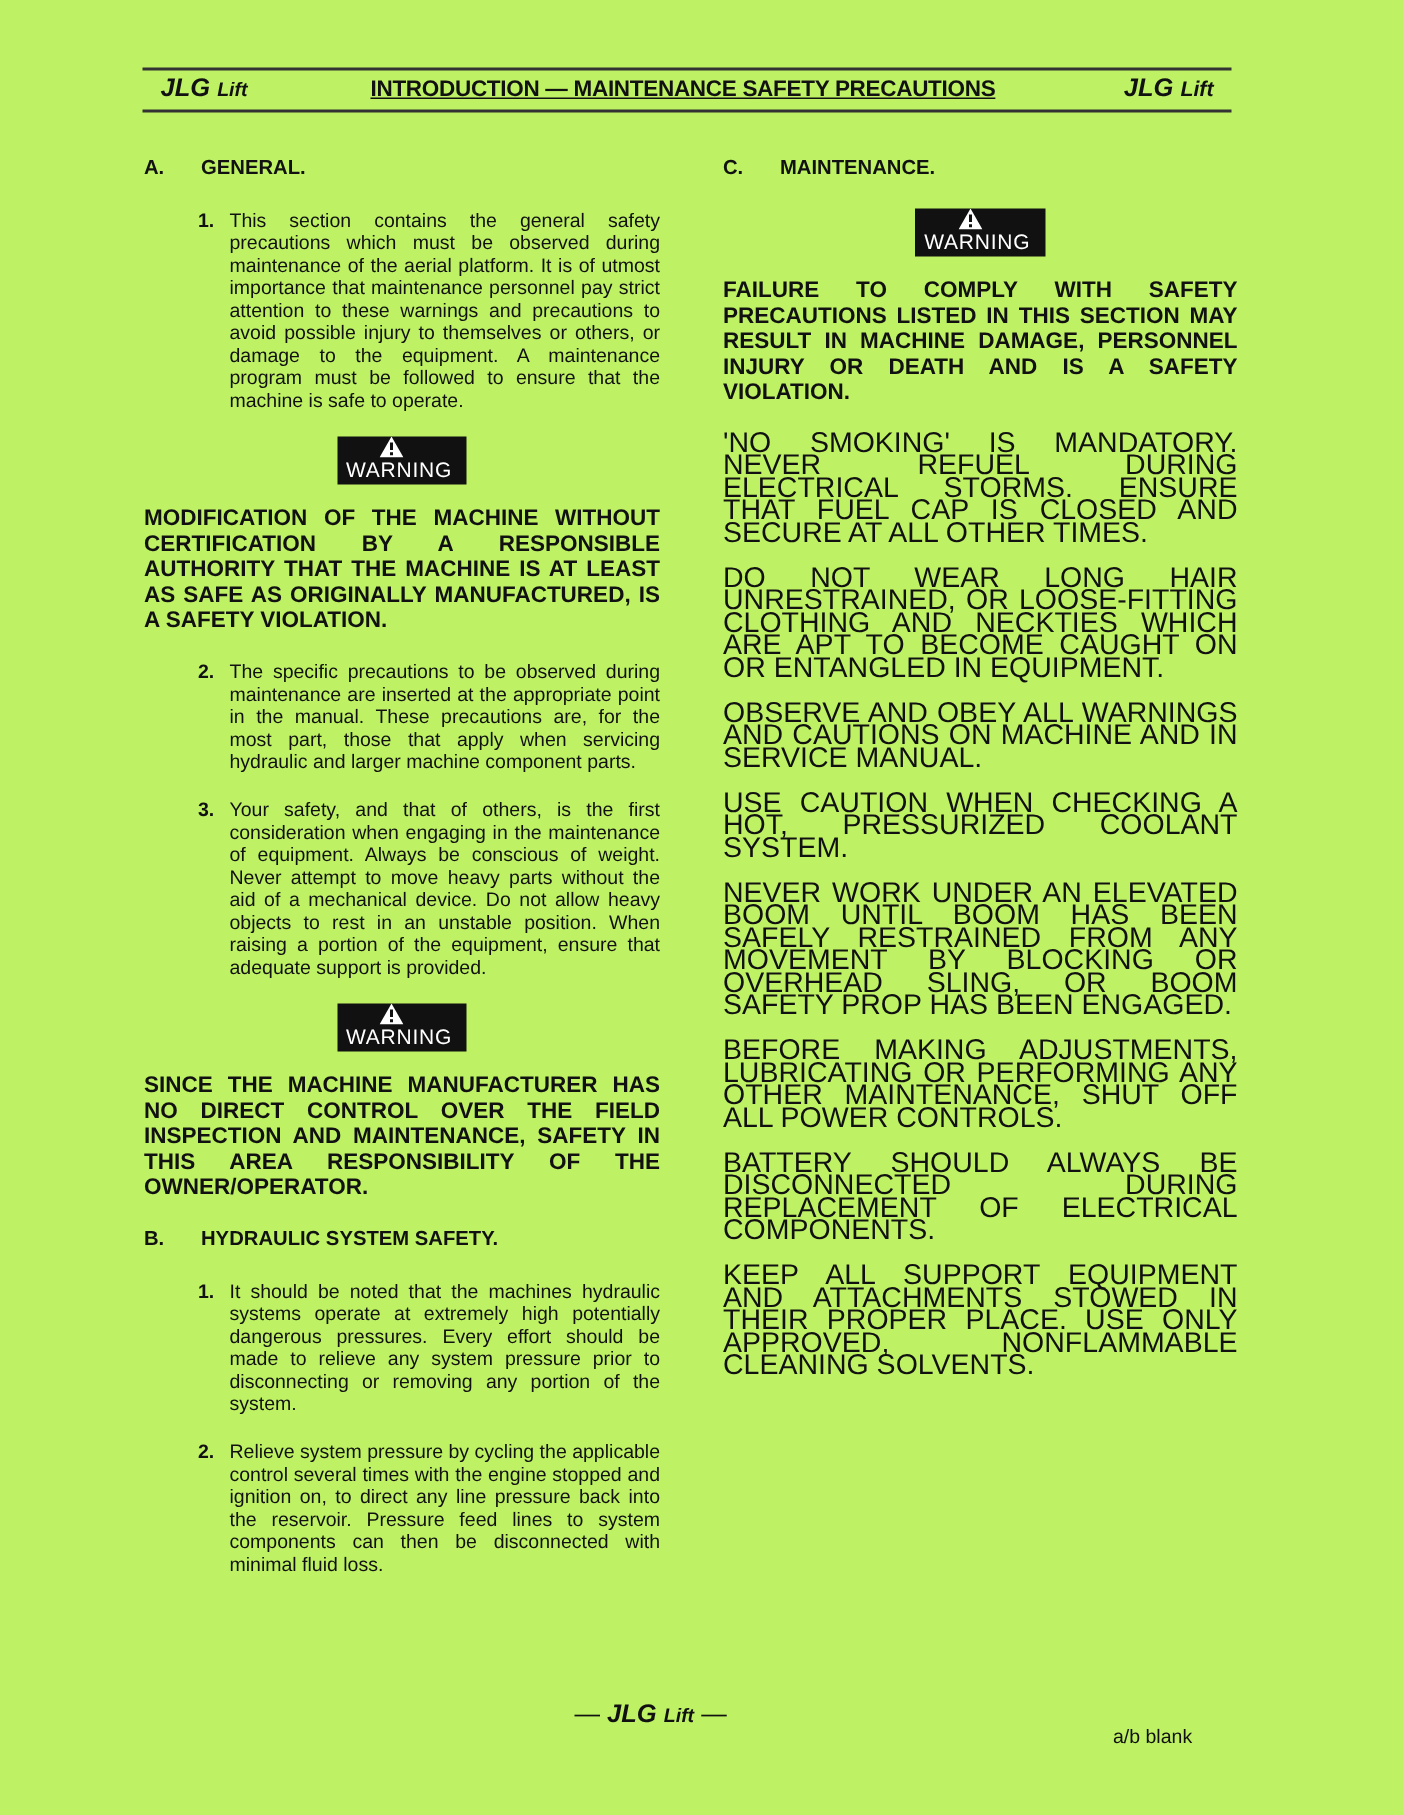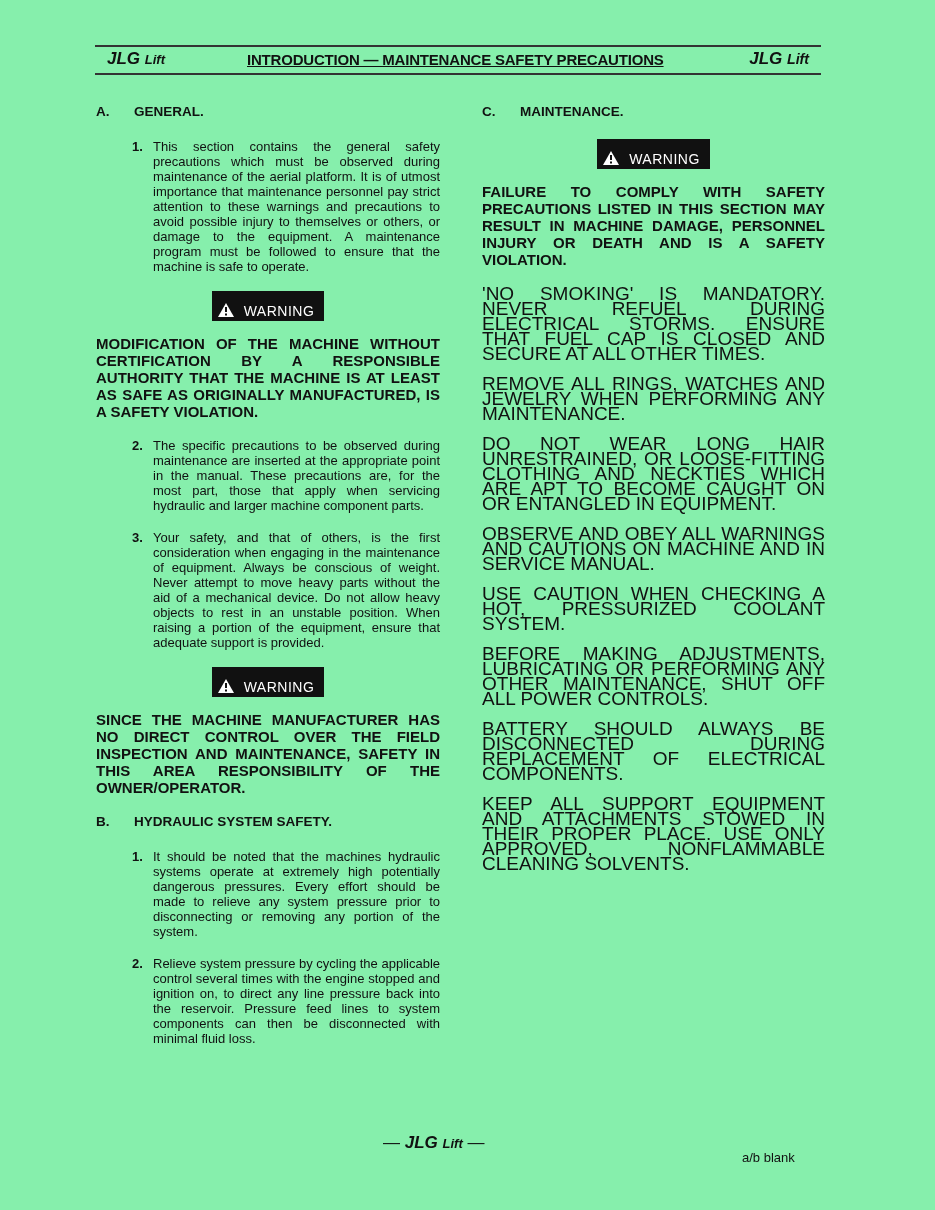--- a/index.html
+++ b/index.html
@@ -1,32 +1,32 @@
 <!DOCTYPE html>
 <html><head>
 <meta charset="utf-8">
 <style>
   html,body{margin:0;padding:0;background:#fff;}
   body{width:935px;height:1210px;position:relative;overflow:hidden;font-family:"Liberation Sans",sans-serif;color:#111;}
-  .page{position:absolute;left:0;top:0;width:935px;height:1210px;background:#86efac;}
+  .page{position:absolute;left:0;top:0;width:935px;height:1210px;background:#bef264;}
   .hdr{position:absolute;left:95px;width:726px;top:45px;height:26px;border-top:2px solid #333;border-bottom:2px solid #333;}
   .hdr .l{position:absolute;left:12px;top:2px;font-weight:bold;font-style:italic;font-size:17px;}
   .hdr .l small,.ftr .brand small{font-size:13px;}
   .hdr .c{position:absolute;left:152px;top:4px;font-weight:bold;font-size:15px;letter-spacing:-0.2px;text-decoration:underline;}
   .hdr .r{position:absolute;right:12px;top:2px;font-weight:bold;font-style:italic;font-size:17px;}
   .col{position:absolute;top:104px;}
   .colL{left:96px;width:344px;}
   .colR{left:482px;width:343px;}
   .sec{font-weight:bold;font-size:13.5px;display:flex;margin-bottom:20px;}
   .sec .ltr{width:38px;}
   .item{display:flex;font-size:13px;line-height:15px;text-align:justify;margin-bottom:17px;margin-left:36px;}
   .item .num{width:21px;font-weight:bold;flex:none;}
   .item .txt{flex:1;}
   .warn-wrap{text-align:center;margin:12px 0 14px;}
-  .warn{display:inline-flex;align-items:flex-start;background:#111;color:#fff;font-size:14px;padding:12px 10px 2px 6px;letter-spacing:0.5px;}
+  .warn{display:inline-flex;align-items:center;background:#111;color:#fff;font-size:14px;padding:0 10px 2px 6px;letter-spacing:0.5px;flex-direction:column;}
   .warn svg{margin-right:10px;}
   .bigwarn{font-weight:bold;font-size:15px;line-height:17px;text-align:justify;margin-bottom:18px;}
   .para{font-size:19px;line-height:15px;text-align:justify;margin-bottom:15px;}
   .ftr{position:absolute;top:1133px;left:383px;font-weight:bold;font-style:italic;font-size:17px;}
   .ftr2{position:absolute;top:1150px;left:742px;font-size:13px;}
 </style>
 </head>
 <body>
 
 <div class="page">
@@ -99,24 +99,24 @@
         <svg width="16" height="14" viewBox="0 0 16 14">
             <polygon points="8,0 16,14 0,14" fill="#fff"></polygon>
             <rect x="7" y="4" width="2" height="5" fill="#111"></rect>
             <rect x="7" y="10.5" width="2" height="2" fill="#111"></rect>
           </svg>
         <span>WARNING</span>
       </span>
     </div>
     <div class="bigwarn">FAILURE TO COMPLY WITH SAFETY PRECAUTIONS LISTED IN THIS SECTION MAY RESULT IN MACHINE DAMAGE, PERSONNEL INJURY OR DEATH AND IS A SAFETY VIOLATION.</div>
     <div class="para">'NO SMOKING' IS MANDATORY. NEVER REFUEL DURING ELECTRICAL STORMS. ENSURE THAT FUEL CAP IS CLOSED AND SECURE AT ALL OTHER TIMES.</div>
-    <div class="para">REMOVE ALL RINGS, WATCHES AND JEWELRY WHEN PERFORMING ANY MAINTENANCE.</div>
     <div class="para">DO NOT WEAR LONG HAIR UNRESTRAINED, OR LOOSE-FITTING CLOTHING AND NECKTIES WHICH ARE APT TO BECOME CAUGHT ON OR ENTANGLED IN EQUIPMENT.</div>
     <div class="para">OBSERVE AND OBEY ALL WARNINGS AND CAUTIONS ON MACHINE AND IN SERVICE MANUAL.</div>
     <div class="para">USE CAUTION WHEN CHECKING A HOT, PRESSURIZED COOLANT SYSTEM.</div>
+    <div class="para">NEVER WORK UNDER AN ELEVATED BOOM UNTIL BOOM HAS BEEN SAFELY RESTRAINED FROM ANY MOVEMENT BY BLOCKING OR OVERHEAD SLING, OR BOOM SAFETY PROP HAS BEEN ENGAGED.</div>
     <div class="para">BEFORE MAKING ADJUSTMENTS, LUBRICATING OR PERFORMING ANY OTHER MAINTENANCE, SHUT OFF ALL POWER CONTROLS.</div>
     <div class="para">BATTERY SHOULD ALWAYS BE DISCONNECTED DURING REPLACEMENT OF ELECTRICAL COMPONENTS.</div>
     <div class="para">KEEP ALL SUPPORT EQUIPMENT AND ATTACHMENTS STOWED IN THEIR PROPER PLACE. USE ONLY APPROVED, NONFLAMMABLE CLEANING SOLVENTS.</div>
   </div>
 
   <div class="ftr">
     <span style="font-weight:normal;font-style:normal">— </span><span>JLG</span> <small style="font-size:13px">Lift</small><span style="font-weight:normal;font-style:normal"> —</span>
   </div>
   <div class="ftr2">a/b blank</div>
 </div>

